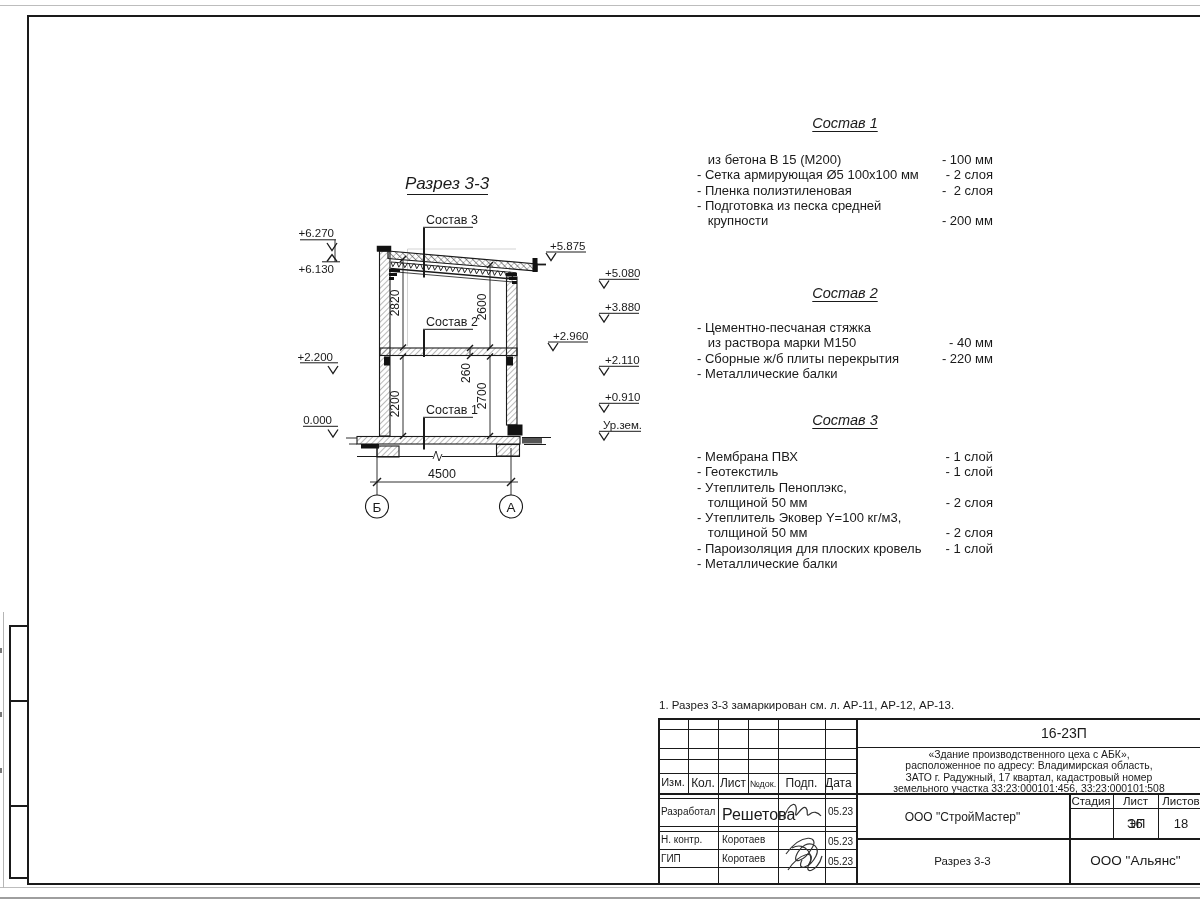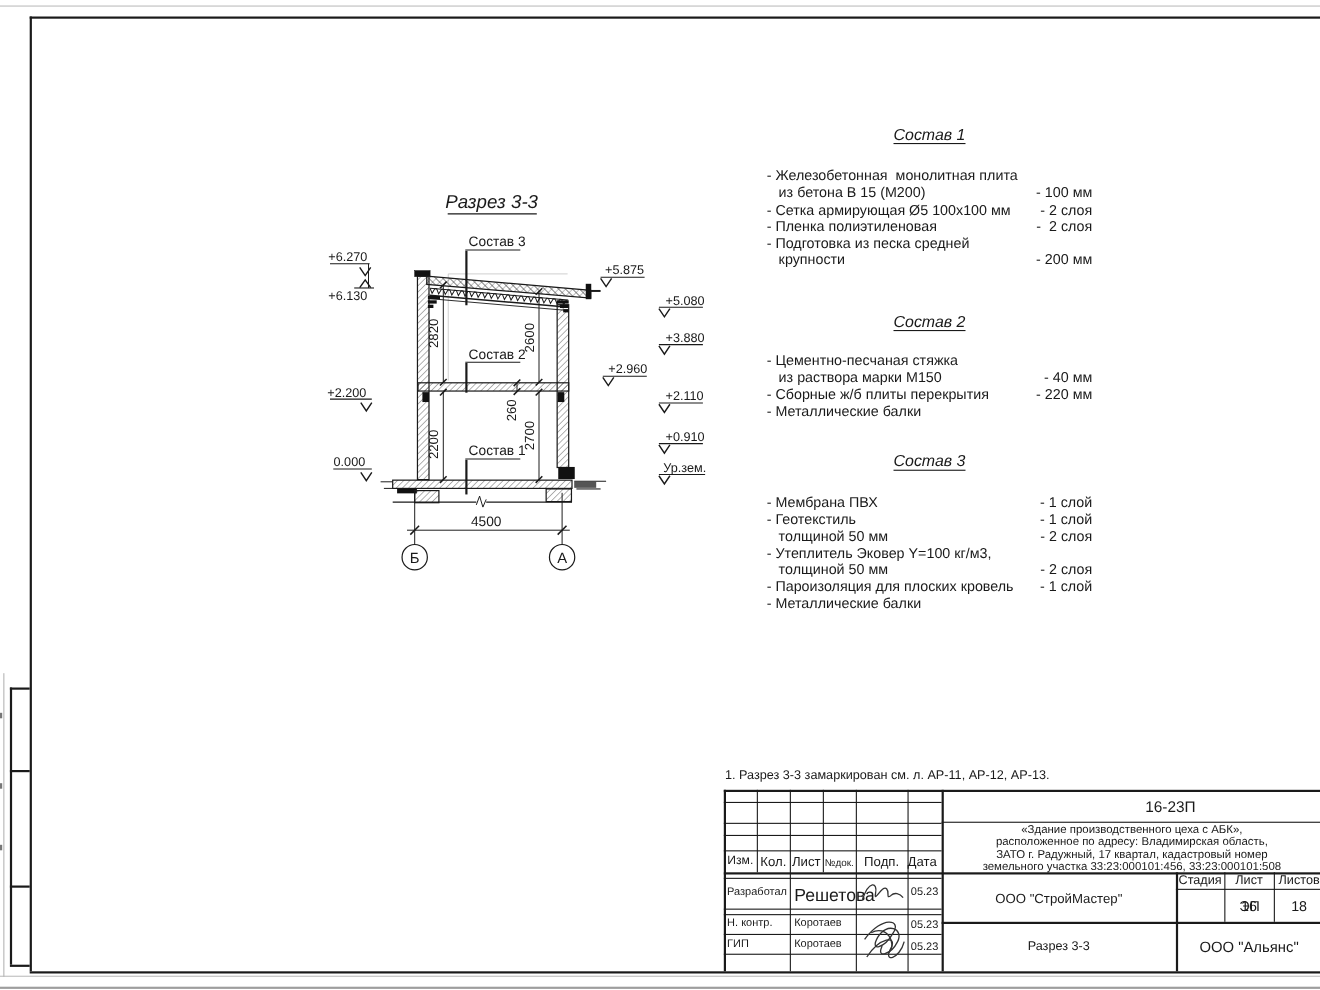--- a/index.html
+++ b/index.html
@@ -222,24 +222,20 @@
     <circle cx="511" cy="506.5" r="11.5" fill="none" stroke="#1a1a1a" stroke-width="1.1"></circle>
     <text x="377" y="511.5" text-anchor="middle" font-size="13.5">Б</text>
     <text x="511" y="511.5" text-anchor="middle" font-size="13.5">А</text>
   </g>
 </svg>
 
 <div class="comp" style="top:115px;">
   <div class="comp-title">Состав 1</div>
   <div class="comp-rows">
     <div class="crow">
-        <span class="ct">- Железобетонная  монолитная плита</span>
-        <span class="cv"></span>
-      </div>
-    <div class="crow">
         <span class="ct">   из бетона В 15 (М200)</span>
         <span class="cv">- 100 мм</span>
       </div>
     <div class="crow">
         <span class="ct">- Сетка армирующая Ø5 100x100 мм</span>
         <span class="cv">- 2 слоя</span>
       </div>
     <div class="crow">
         <span class="ct">- Пленка полиэтиленовая</span>
         <span class="cv">-  2 слоя</span>
@@ -280,20 +276,24 @@
 <div class="comp" style="top:412px;">
   <div class="comp-title">Состав 3</div>
   <div class="comp-rows">
     <div class="crow">
         <span class="ct">- Мембрана ПВХ</span>
         <span class="cv">- 1 слой</span>
       </div>
     <div class="crow">
         <span class="ct">- Геотекстиль</span>
         <span class="cv">- 1 слой</span>
+      </div>
+    <div class="crow">
+        <span class="ct">- Утеплитель Пеноплэкс,</span>
+        <span class="cv"></span>
       </div>
     <div class="crow">
         <span class="ct">   толщиной 50 мм</span>
         <span class="cv">- 2 слоя</span>
       </div>
     <div class="crow">
         <span class="ct">- Утеплитель Эковер Y=100 кг/м3,</span>
         <span class="cv"></span>
       </div>
     <div class="crow">

